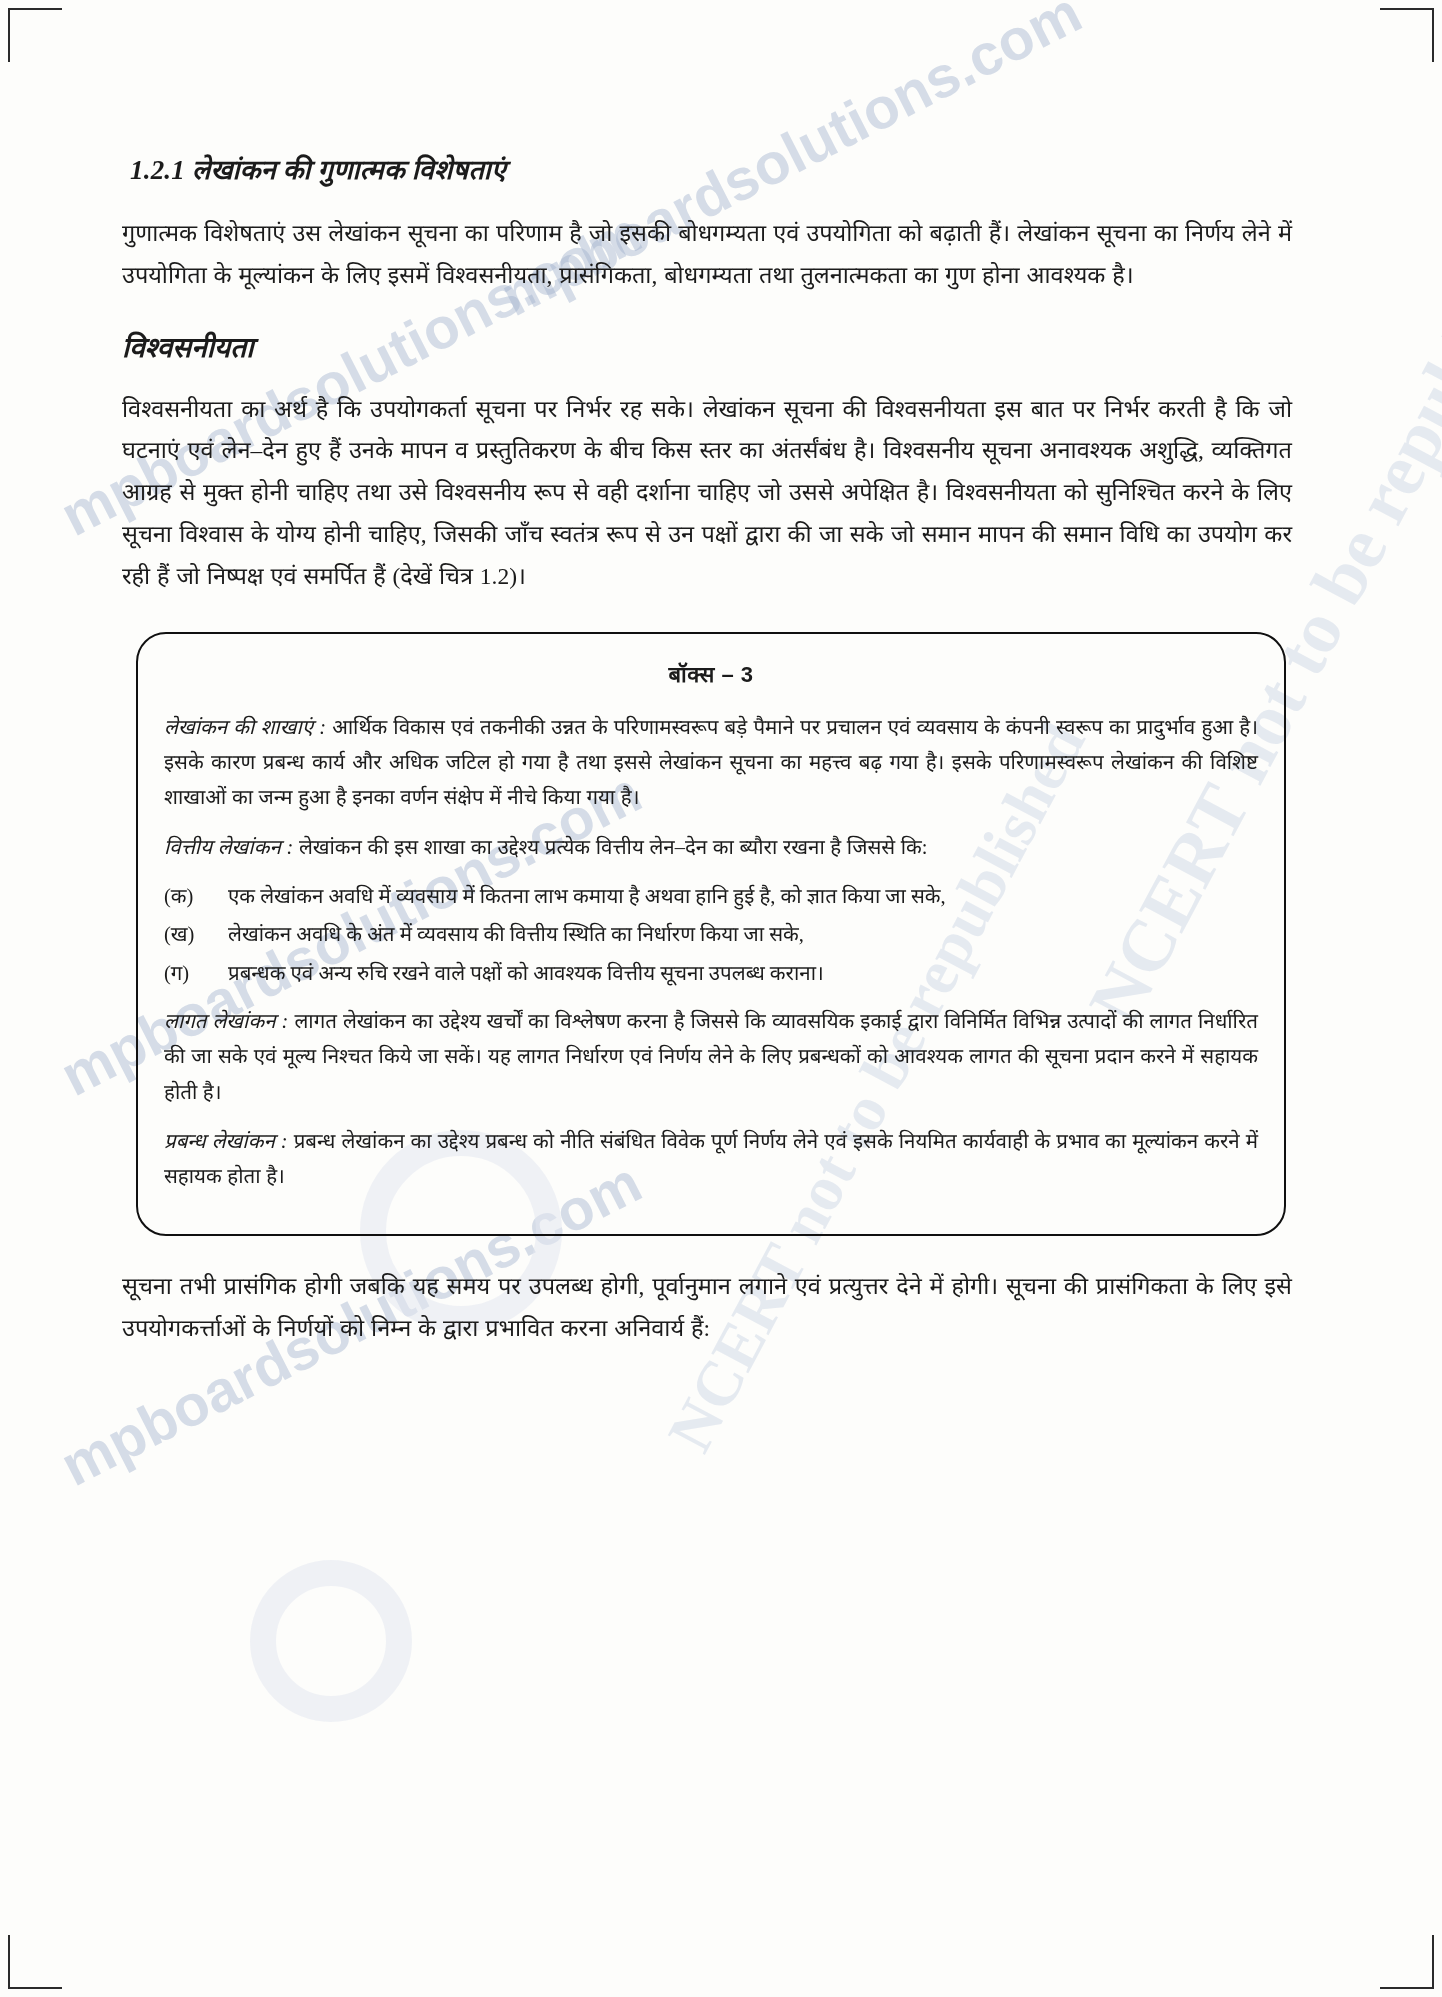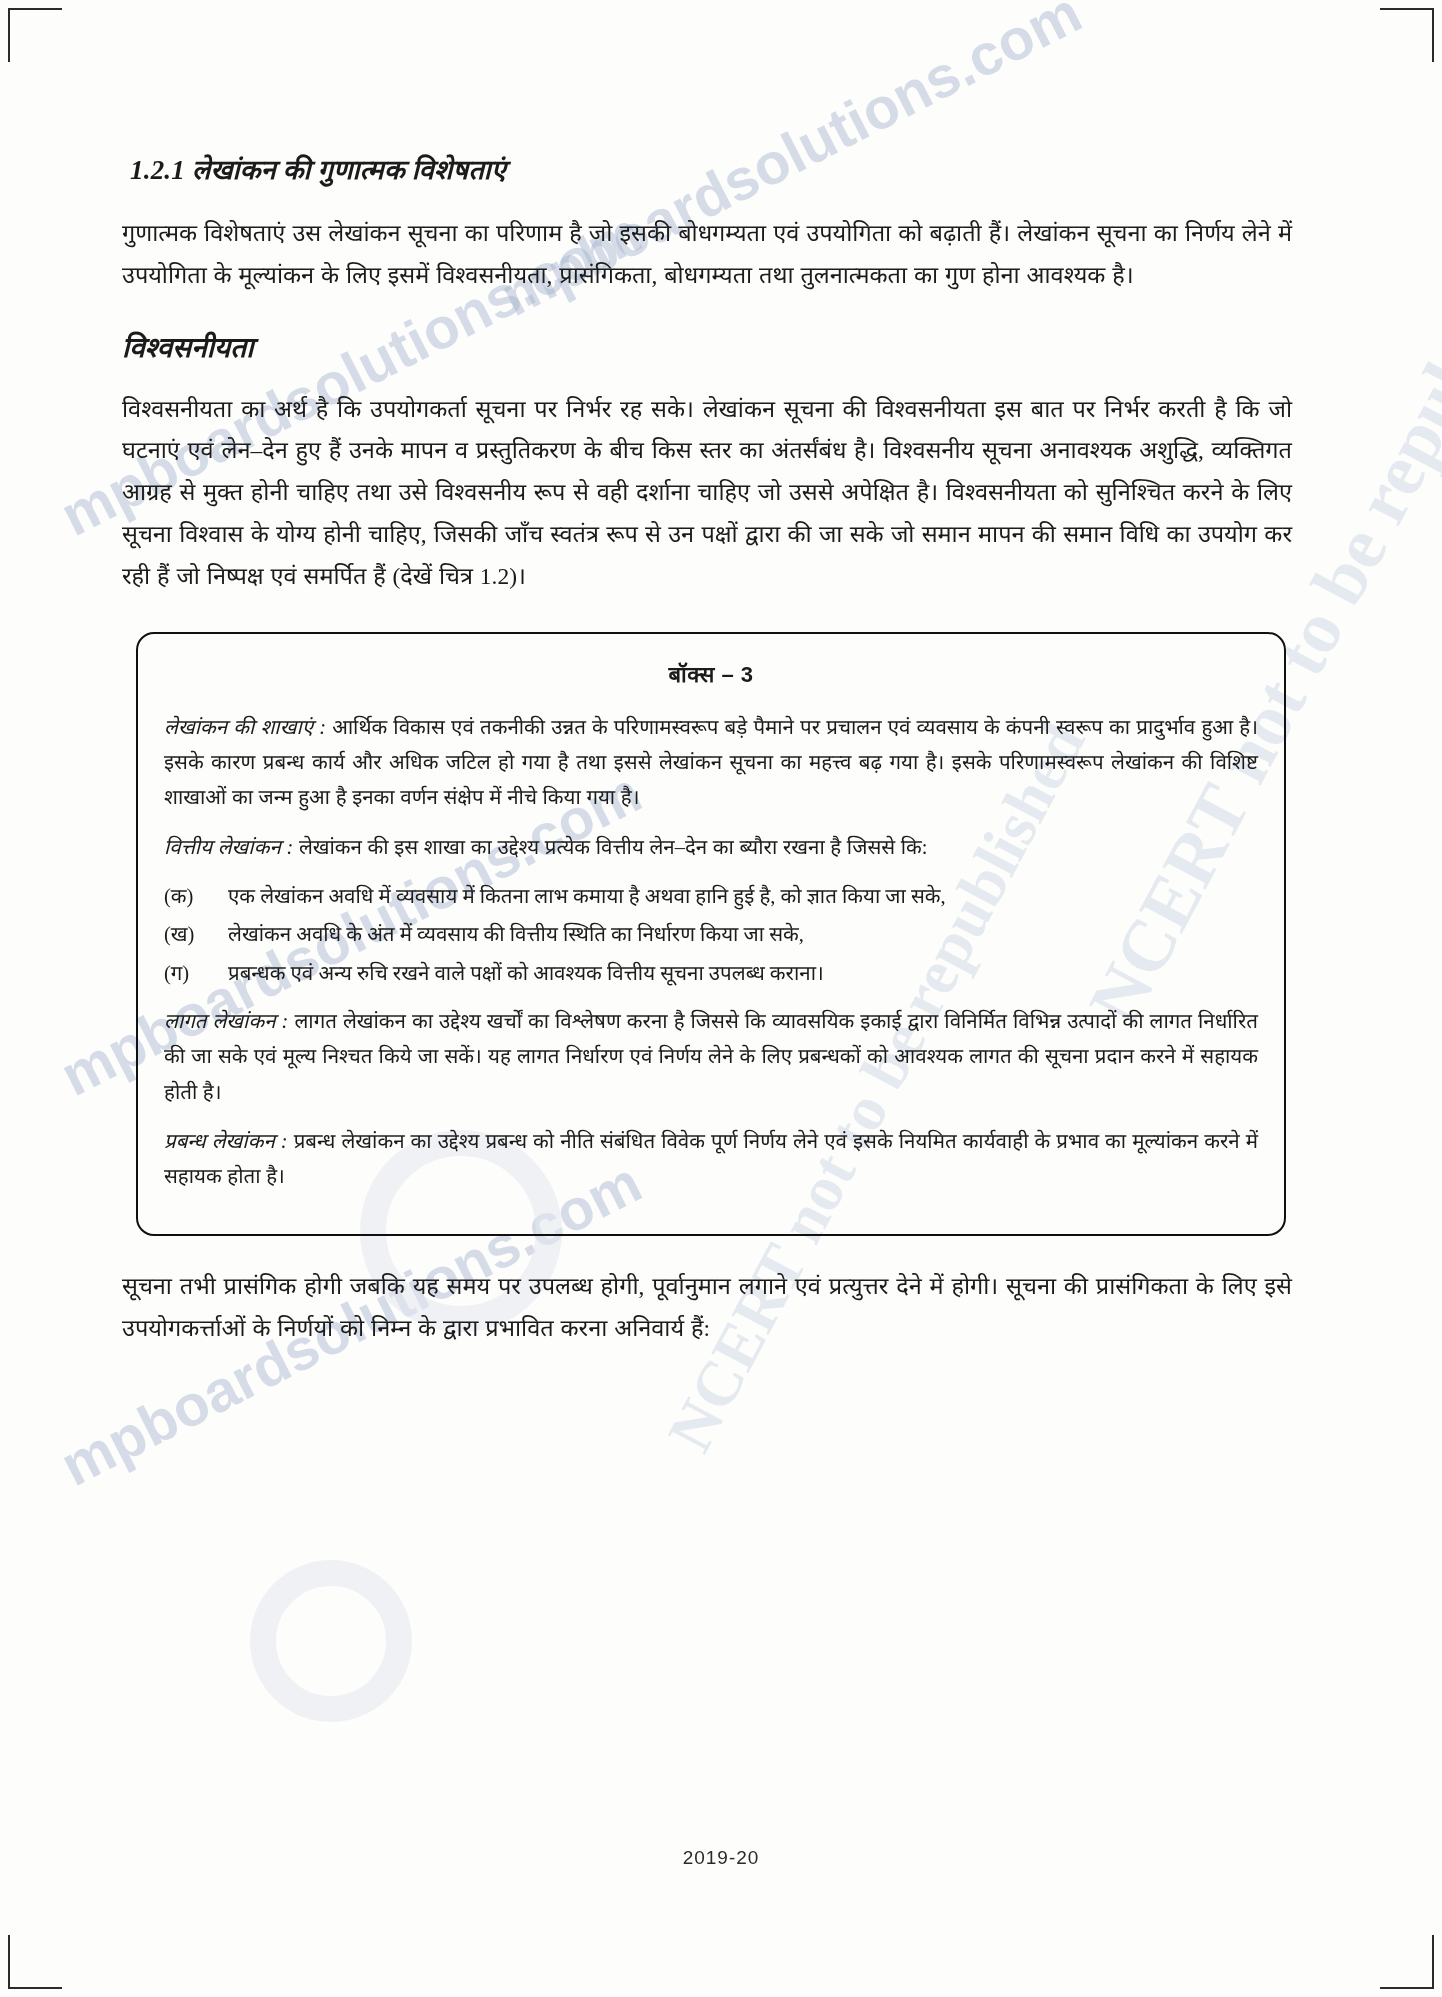--- a/index.html
+++ b/index.html
@@ -78,21 +78,21 @@
     line-height: 1.78;
     margin: 0 8px 14px 0;
     text-align: justify;
     text-justify: inter-word;
     word-spacing: 1px;
   }
 
   
   .rounded-box {
     border: 2.4px solid #101010;
-    border-radius: 18px;
+    border-radius: 30px;
     margin: 34px 14px 30px 14px;
     padding: 20px 26px 26px 26px;
     position: relative;
     background: transparent;
   }
   .box-title {
     text-align: center;
     font-family: "Liberation Sans", "DejaVu Sans", sans-serif;
     font-weight: bold;
     font-size: 22px;
@@ -247,15 +247,14 @@
       <p class="box-para">
         <span class="lead">प्रबन्ध लेखांकन :</span><span> प्रबन्ध लेखांकन का उद्देश्य प्रबन्ध को नीति संबंधित विवेक पूर्ण निर्णय लेने एवं इसके नियमित कार्यवाही के प्रभाव का मूल्यांकन करने में सहायक होता है।</span>
       </p>
     </div>
 
 
     <p class="body-text">सूचना तभी प्रासंगिक होगी जबकि यह समय पर उपलब्ध होगी, पूर्वानुमान लगाने एवं प्रत्युत्तर देने में होगी। सूचना की प्रासंगिकता के लिए इसे उपयोगकर्त्ताओं के निर्णयों को निम्न के द्वारा प्रभावित करना अनिवार्य हैं:</p>
 
   </div>
 
-  <div class="footer-year">2019-20</div>
 
 </div>
 
 </body></html>

